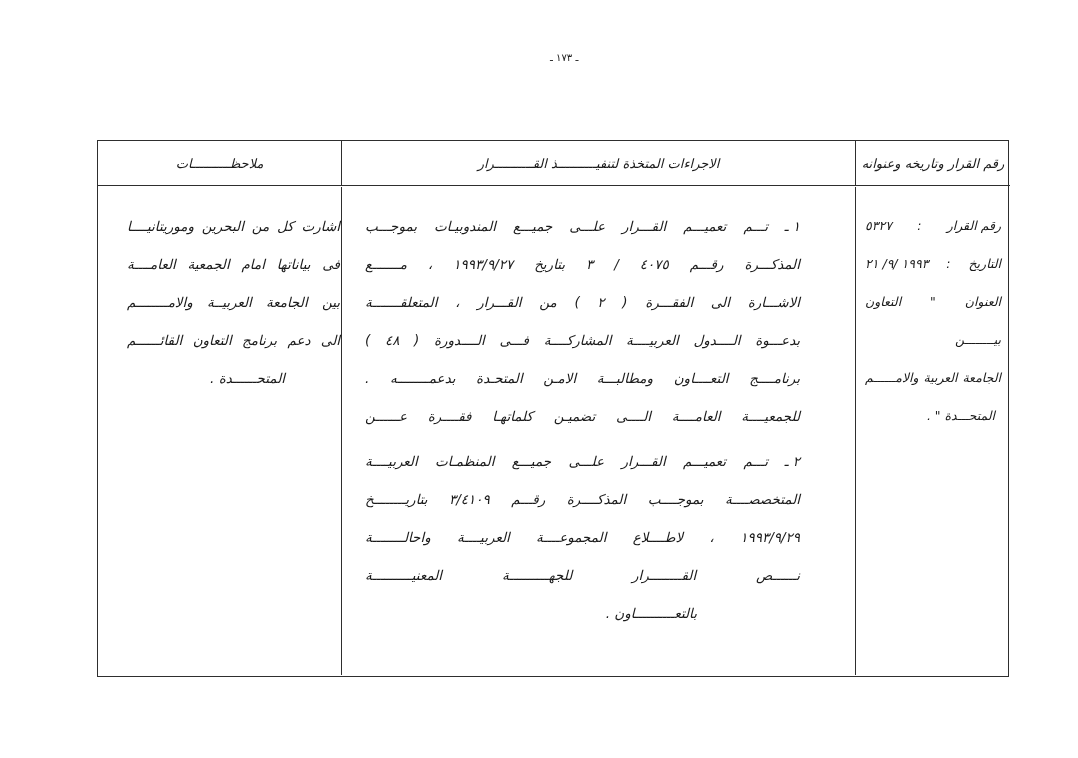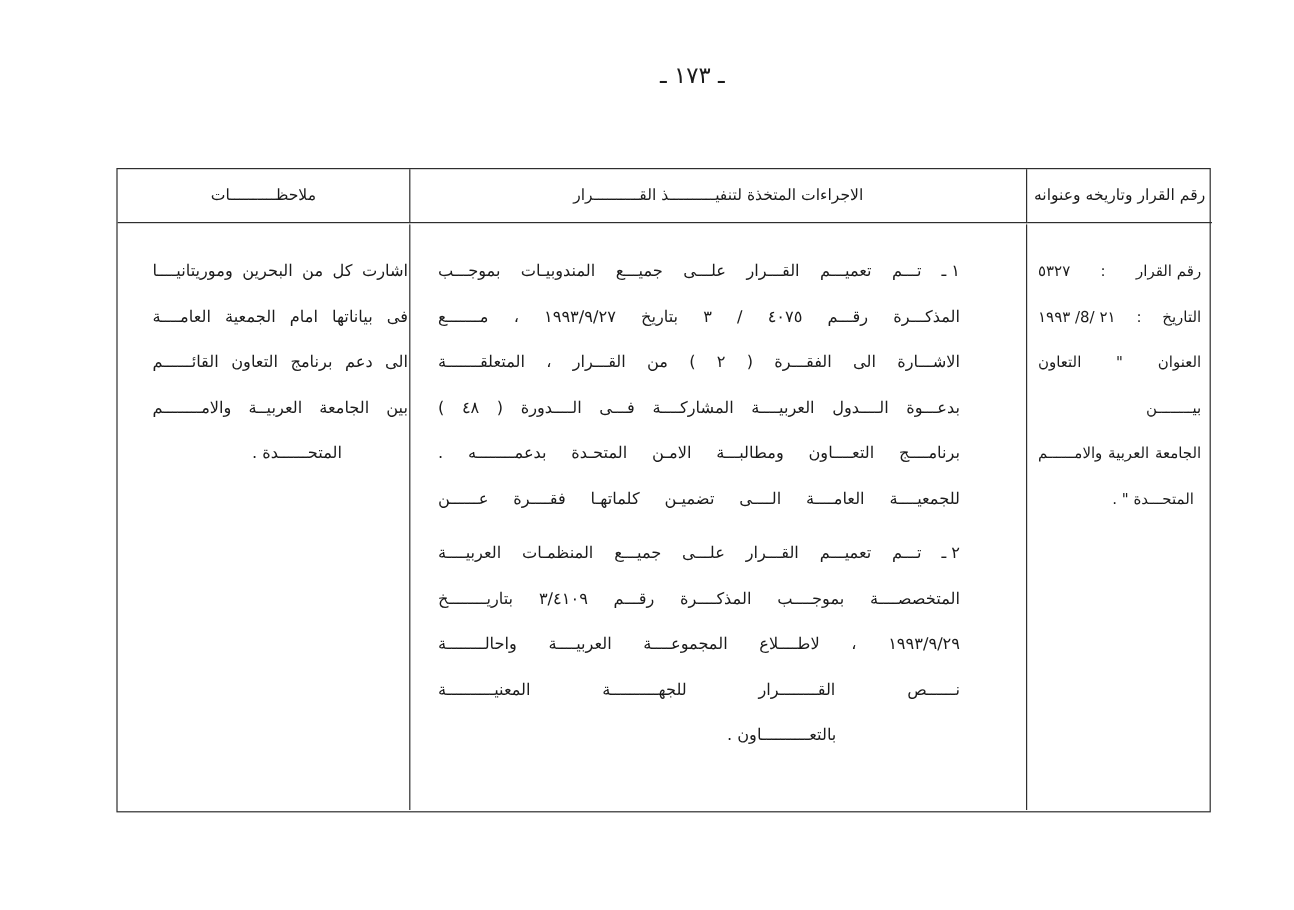--- a/index.html
+++ b/index.html
@@ -8,27 +8,28 @@
     background:#ffffff;
     color:#1b1b1b;
     font-family:"DejaVu Sans", sans-serif;
     position:relative;
     overflow:hidden;
   }
   * { box-sizing:border-box; }
 
   .page-number {
     position:absolute; top:52px; left:550px;
-    font-size:19px; letter-spacing:2px; direction:rtl;
+    font-size:10px; letter-spacing:2px; direction:rtl;
   }
 
   .doc-table {
     position:absolute; left:97px; top:140px;
     width:912px; height:537px;
     border:1.5px solid #2e2e2e;
+    font-style:italic;
   }
 
   .hdr, .bd { position:absolute; }
   .hdr { top:0; height:45px; border-bottom:1.5px solid #2e2e2e;
          display:flex; align-items:center; justify-content:center;
          font-size:13px; direction:rtl; }
   .bd  { top:46px; height:488px; }
 
   .hdr-notes    { left:0;     width:243px; }
   .hdr-actions  { left:243px; width:515px; border-left:1.2px solid #2e2e2e; border-right:1.2px solid #2e2e2e; }
@@ -76,21 +77,21 @@
 
   <div class="bd bd-decision">
     <div class="kv">
       <span>رقم القرار</span>
       <span>:</span>
       <span>٥٣٢٧</span>
     </div>
     <div class="kv">
       <span>التاريخ</span>
       <span>:</span>
-      <span dir="ltr">١٩٩٣ /8/ ٢١</span>
+      <span dir="ltr">١٩٩٣ /٩/ ٢١</span>
     </div>
     <div class="tail-right">
         <div class="line">العنوان " التعاون بيــــــــن</div>
         <div class="line">الجامعة العربية والامــــــم</div>
         <div class="line">المتحـــدة " .</div>
       </div>
   </div>
 
   <div class="bd bd-actions">
 
@@ -120,19 +121,19 @@
           <div class="line">بالتعــــــــــاون .</div>
         </div>
     </div>
 
   </div>
 
   <div class="bd bd-notes">
     <div class="tail-indent-sm">
         <div class="line">اشارت كل من البحرين وموريتانيــــا</div>
         <div class="line">فى بياناتها امام الجمعية العامــــة</div>
+        <div class="line">بين الجامعة العربيــة والامــــــــم</div>
         <div class="line">الى دعم برنامج التعاون القائــــــم</div>
-        <div class="line">بين الجامعة العربيــة والامــــــــم</div>
         <div class="line">المتحــــــدة .</div>
       </div>
   </div>
 
 </div>
 
 </body></html>

